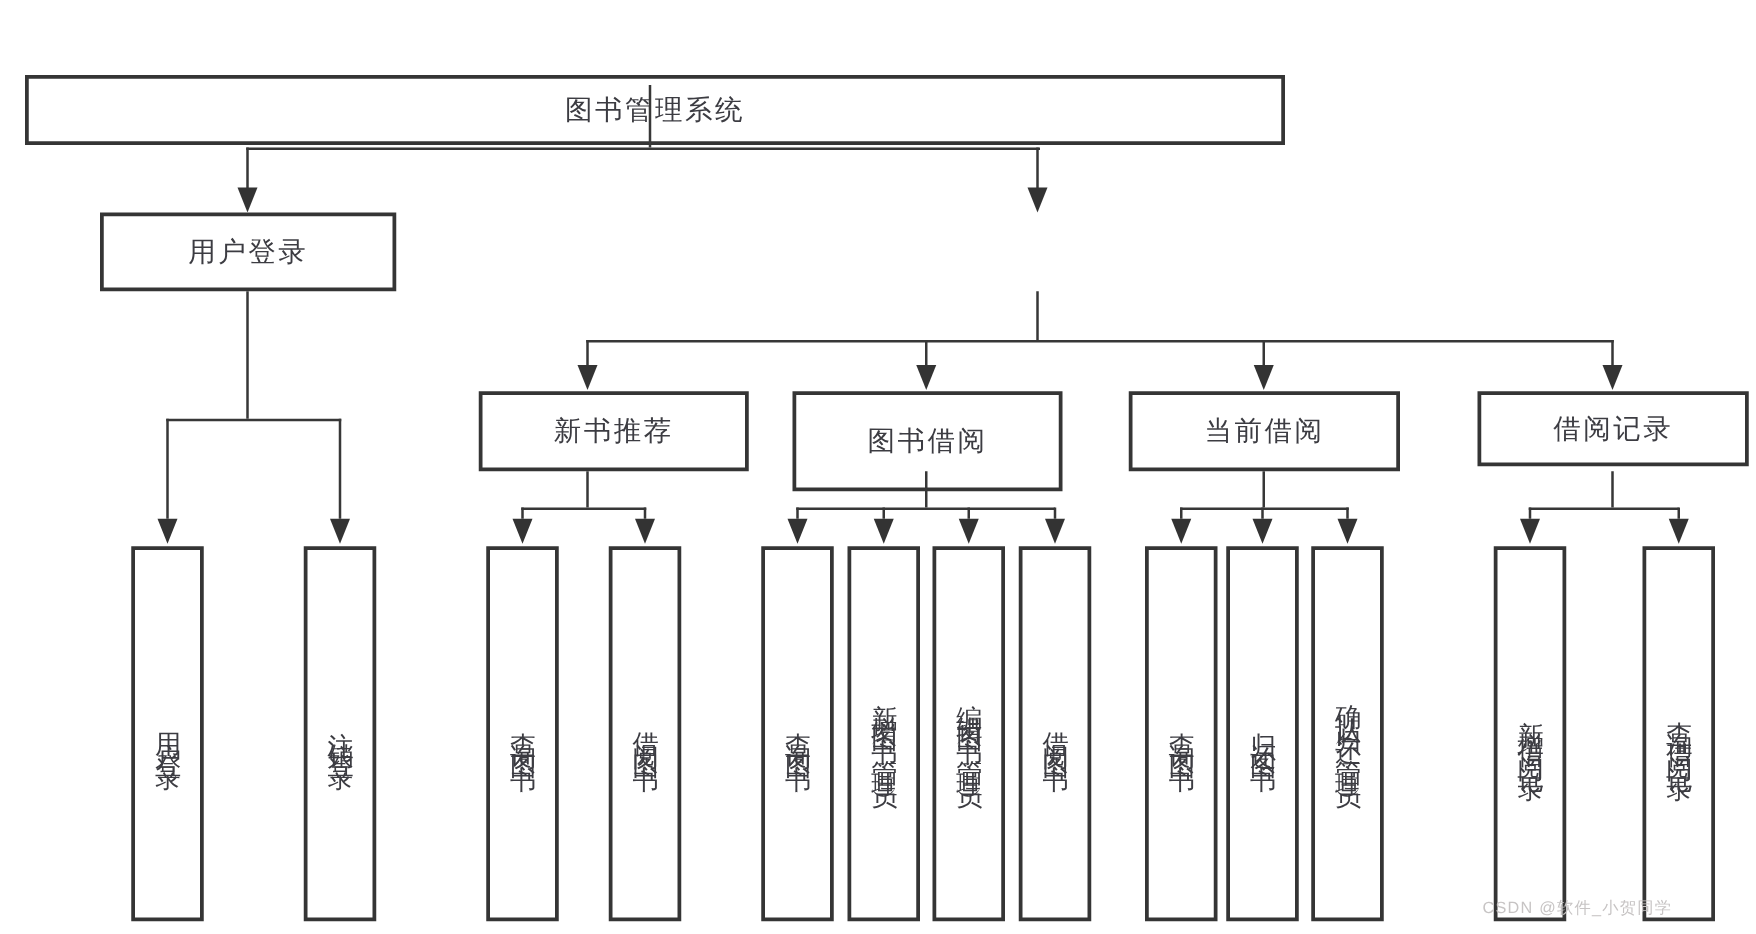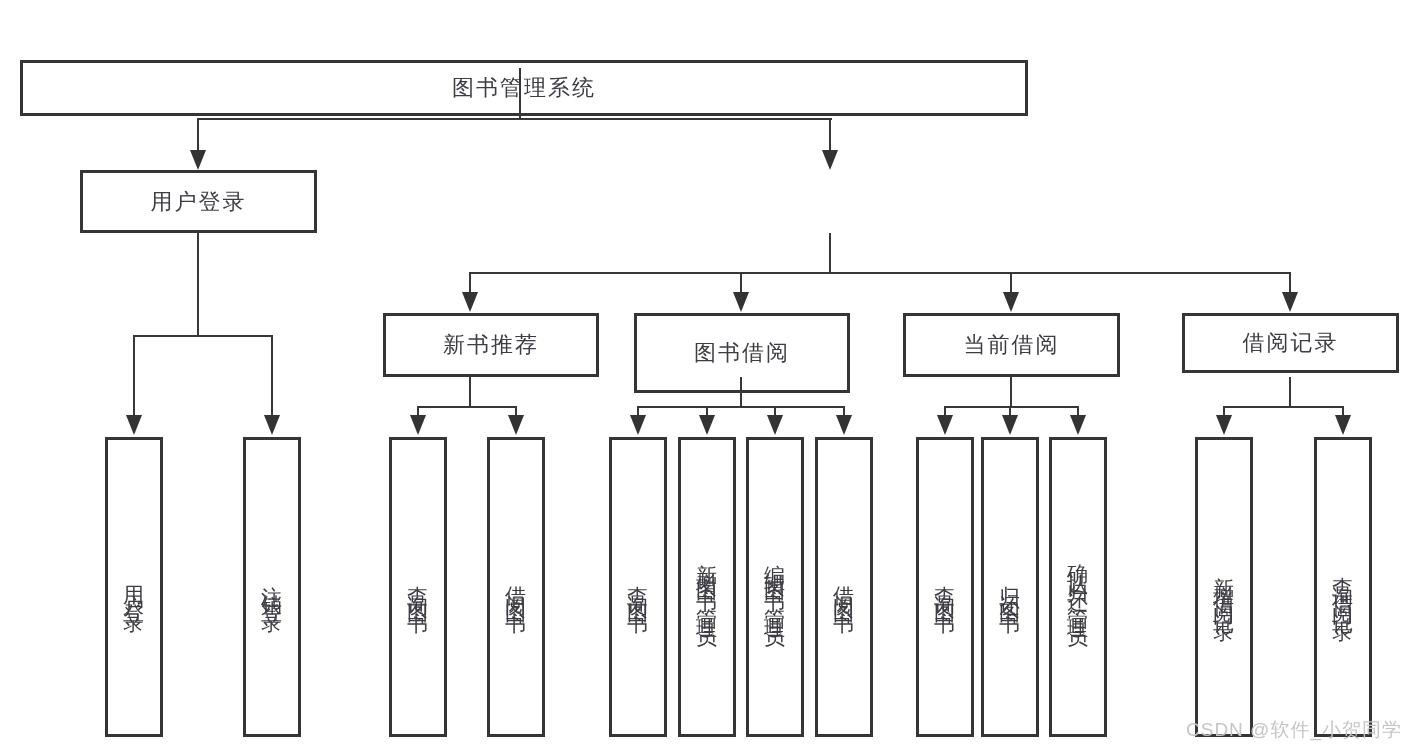--- a/index.html
+++ b/index.html
@@ -31,21 +31,21 @@
   .vline{width:2px;}
   .hline{height:2px;}
   
   .arrow{
     position:absolute;width:0;height:0;
     border-left:8px solid transparent;border-right:8px solid transparent;
     border-top:20px solid #333333;
   }
   .watermark{
     position:absolute;left:1186px;top:717px;z-index:10;
-    font-size:19px;letter-spacing:1px;color:#c7c4c4;white-space:nowrap;
+    font-size:13px;letter-spacing:1px;color:#c7c4c4;white-space:nowrap;
   }
 </style>
 </head>
 <body>
 
 <div class="stage">
 
   <div class="box" style="left:20px;top:13px;width:1008px;height:56px;margin-top:47px;">
     <span>图书管理系统</span>
   </div>

